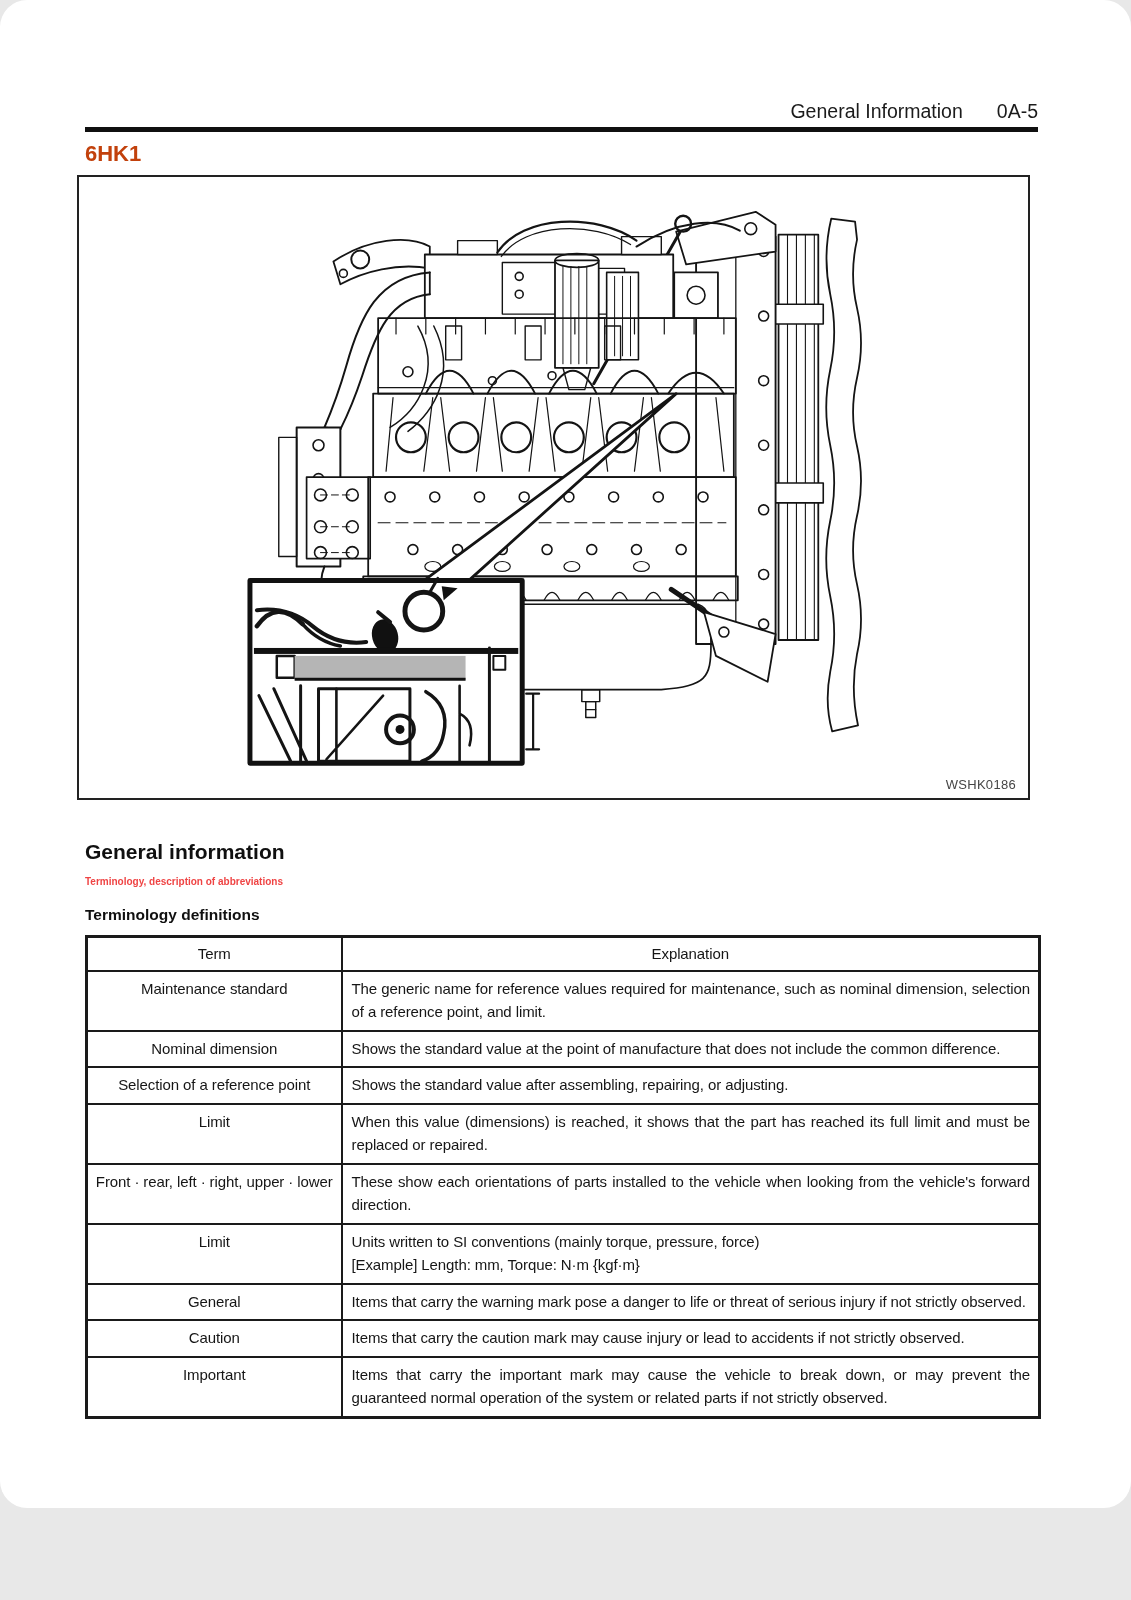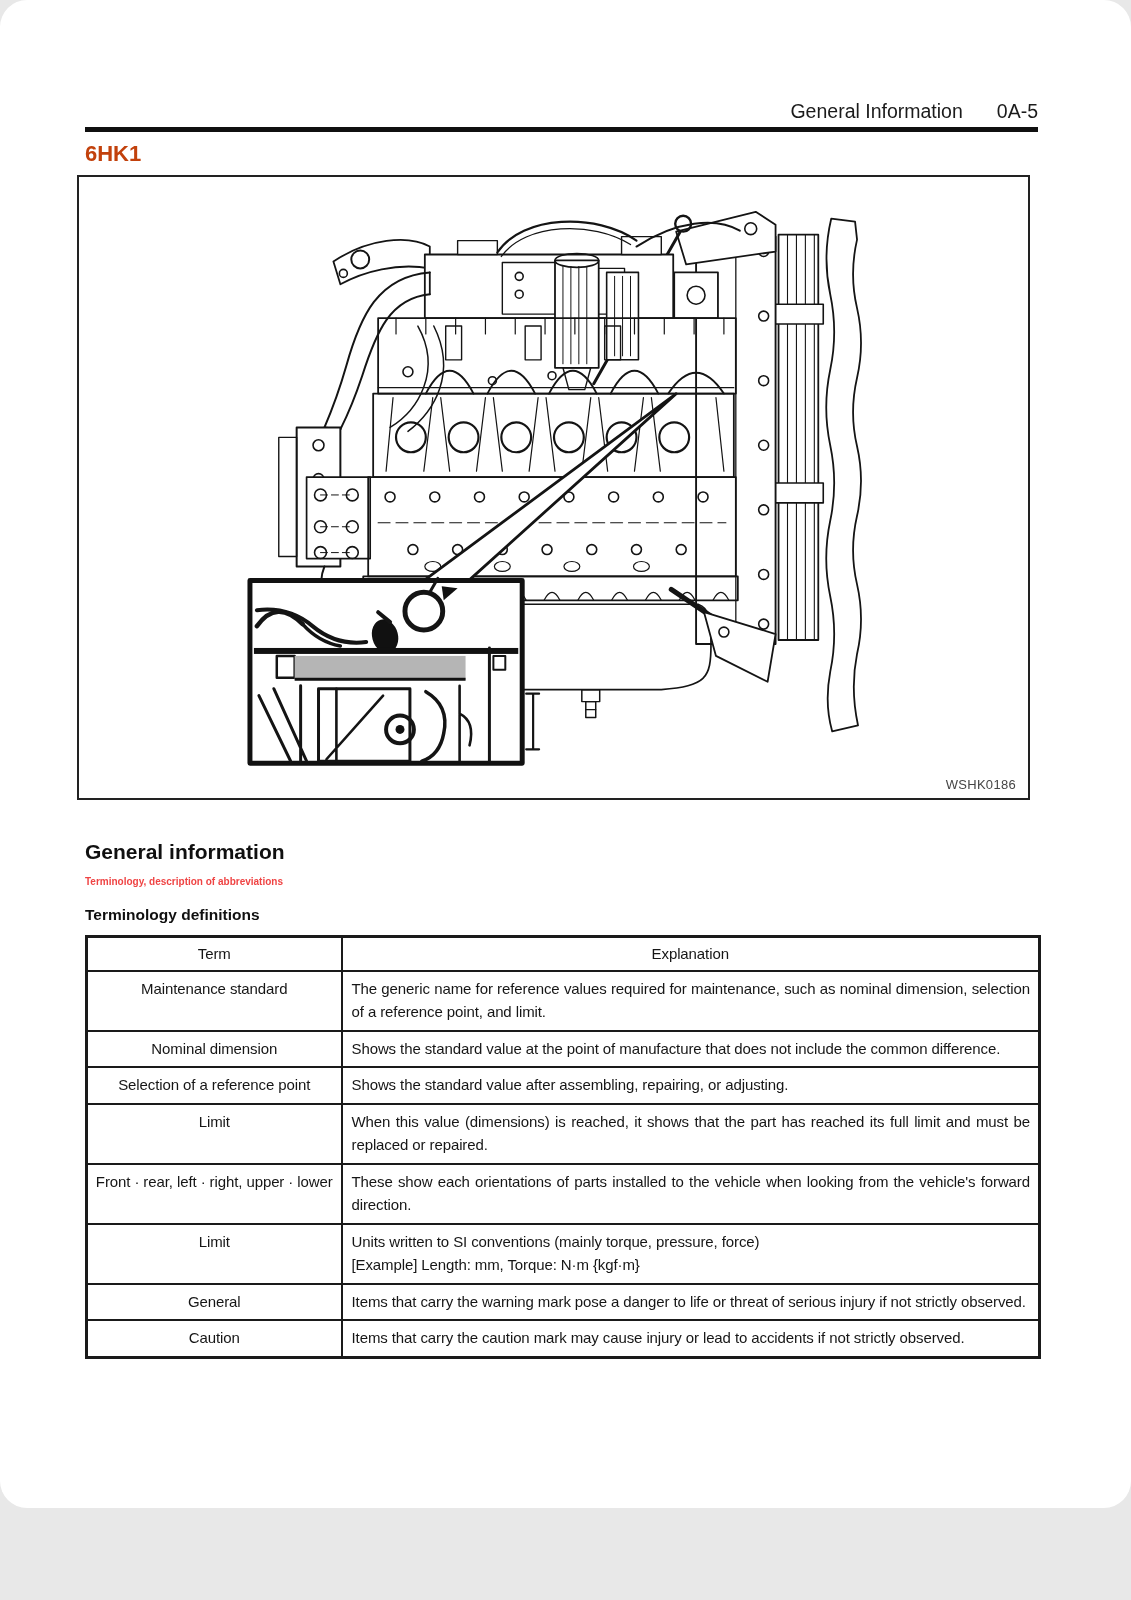--- a/index.html
+++ b/index.html
@@ -246,16 +246,20 @@
 [Example] Length: mm, Torque: N·m {kgf·m}</td>
         </tr>
         <tr>
           <td class="term-cell">General</td>
           <td class="expl-cell">Items that carry the warning mark pose a danger to life or threat of serious injury if not strictly observed.</td>
         </tr>
         <tr>
           <td class="term-cell">Caution</td>
           <td class="expl-cell">Items that carry the caution mark may cause injury or lead to accidents if not strictly observed.</td>
         </tr>
+        <tr>
+          <td class="term-cell">Important</td>
+          <td class="expl-cell">Items that carry the important mark may cause the vehicle to break down, or may prevent the guaranteed normal operation of the system or related parts if not strictly observed.</td>
+        </tr>
       </tbody>
   </table>
 
 </div>
 
 </body></html>

